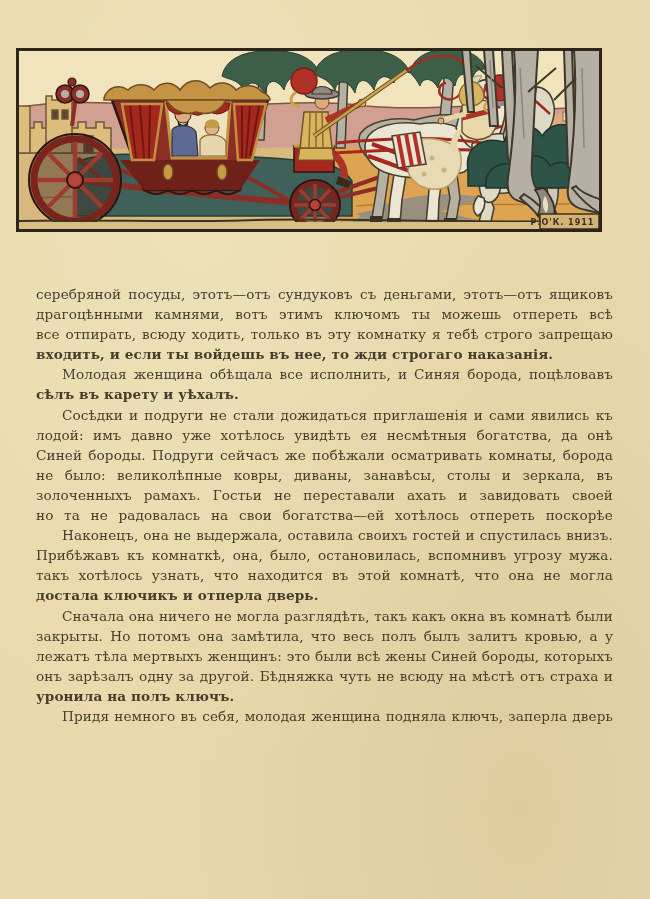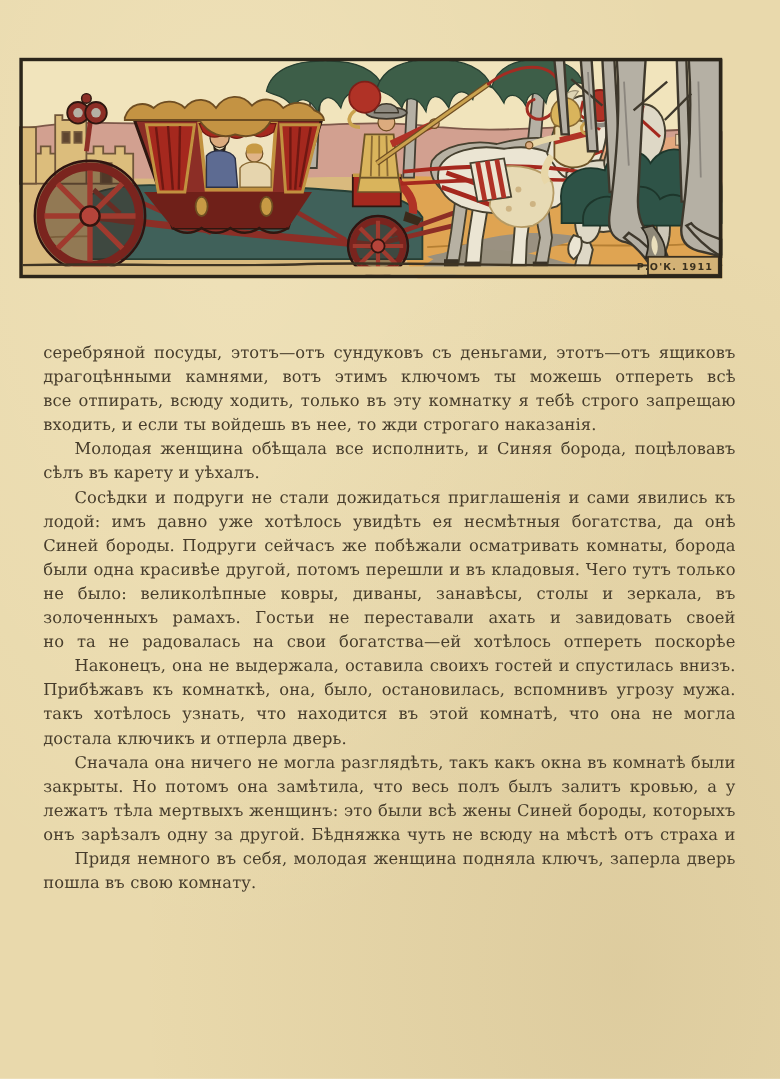--- a/index.html
+++ b/index.html
@@ -16,21 +16,21 @@
   .sig{
     font-family:"DejaVu Sans","Liberation Sans",sans-serif;
     font-size:8px; font-weight:bold; letter-spacing:1px; fill:#39301e;
   }
   .text-block{
     position:absolute; left:36px; top:284px; width:577px;
     font-size:13.6px; line-height:20.1px; color:#473d2c;
     letter-spacing:.1px;
   }
   .tline{ text-align:justify; text-align-last:justify; height:20.1px; overflow:hidden; }
-  .tline.end{ text-align-last:left; }
+  .tline.end{ text-align-last:left;font-weight:bold; }
   .tline.ind{ text-indent:26px; }
 </style>
 </head>
 <body>
 
 <div class="page">
 
   <div class="illustration">
     <svg width="586" height="184" viewBox="0 0 586 184">
 
@@ -298,29 +298,28 @@
   <div class="text-block">
       <div class="tline">серебряной посуды, этотъ—отъ сундуковъ съ деньгами, этотъ—отъ ящиковъ съ</div>
       <div class="tline">драгоцѣнными камнями, вотъ этимъ ключомъ ты можешь отпереть всѣ комнаты,</div>
       <div class="tline">все отпирать, всюду ходить, только въ эту комнатку я тебѣ строго запрещаю</div>
       <div class="tline end">входить, и если ты войдешь въ нее, то жди строгаго наказанія.</div>
       <div class="tline ind">Молодая женщина обѣщала все исполнить, и Синяя борода, поцѣловавъ ее,</div>
       <div class="tline end">сѣлъ въ карету и уѣхалъ.</div>
       <div class="tline ind">Сосѣдки и подруги не стали дожидаться приглашенія и сами явились къ мо-</div>
       <div class="tline">лодой: имъ давно уже хотѣлось увидѣть ея несмѣтныя богатства, да онѣ боялись</div>
       <div class="tline">Синей бороды. Подруги сейчасъ же побѣжали осматривать комнаты, борода</div>
-      <div class="tline">были одна красивѣе другой, потомъ перешли и въ кладовыя. Чего тутъ только</div>
       <div class="tline">не было: великолѣпные ковры, диваны, занавѣсы, столы и зеркала, въ которыхъ</div>
       <div class="tline">золоченныхъ рамахъ. Гостьи не переставали ахать и завидовать своей подругѣ:</div>
       <div class="tline">но та не радовалась на свои богатства—ей хотѣлось отпереть поскорѣе комнатку</div>
       <div class="tline ind">Наконецъ, она не выдержала, оставила своихъ гостей и спустилась внизъ.</div>
       <div class="tline">Прибѣжавъ къ комнаткѣ, она, было, остановилась, вспомнивъ угрозу мужа. Но ей</div>
       <div class="tline">такъ хотѣлось узнать, что находится въ этой комнатѣ, что она не могла устоять,</div>
       <div class="tline end">достала ключикъ и отперла дверь.</div>
       <div class="tline ind">Сначала она ничего не могла разглядѣть, такъ какъ окна въ комнатѣ были</div>
       <div class="tline">закрыты. Но потомъ она замѣтила, что весь полъ былъ залитъ кровью, а у стѣны</div>
       <div class="tline">лежатъ тѣла мертвыхъ женщинъ: это были всѣ жены Синей бороды, которыхъ</div>
       <div class="tline">онъ зарѣзалъ одну за другой. Бѣдняжка чуть не всюду на мѣстѣ отъ страха и</div>
+      <div class="tline end">уронила на полъ ключъ.</div>
       <div class="tline ind">Придя немного въ себя, молодая женщина подняла ключъ, заперла дверь и</div>
-      <div class="tline end">пошла въ свою комнату.</div>
     </div>
 
 </div>
 
 </body></html>

